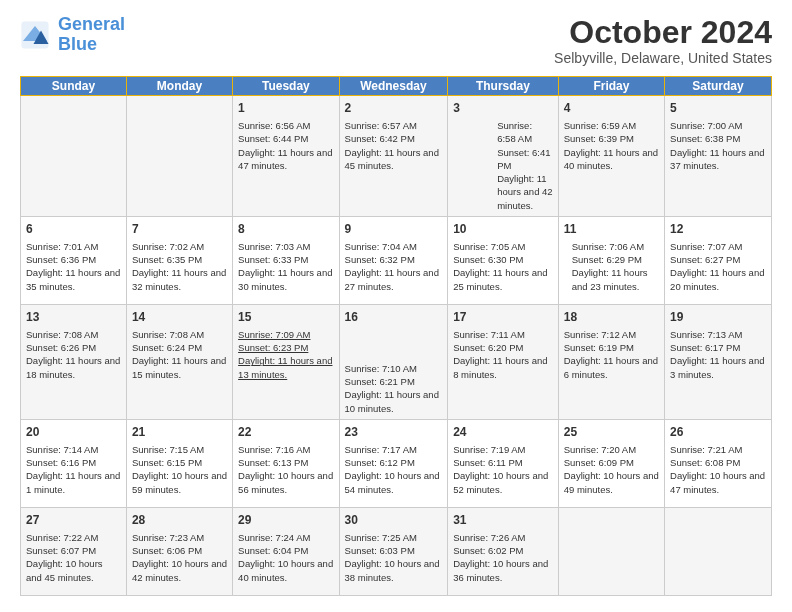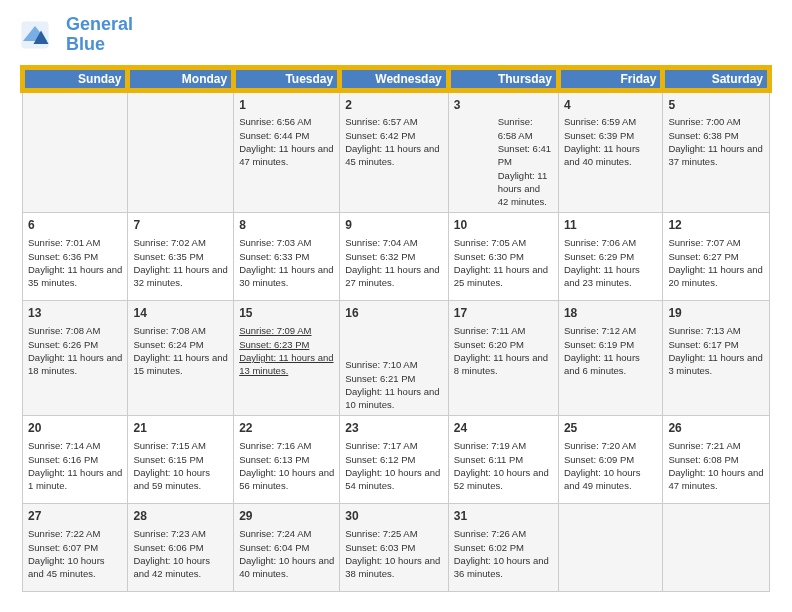--- a/index.html
+++ b/index.html
@@ -18,21 +18,21 @@
     }
     .header {
       display: flex;
       justify-content: space-between;
       align-items: flex-start;
       margin-bottom: 10px;
     }
     .logo {
       display: flex;
       align-items: center;
-      gap: 12px;
+      gap: 4px;
     }
     .logo-text {
       font-size: 18px;
       font-weight: bold;
       color: #333;
       line-height: 1.1;
     }
     .logo-text span {
       color: #4a90d9;
     }
@@ -57,24 +57,24 @@
     }
     .calendar {
       width: 100%;
       border-collapse: collapse;
       font-size: 10px;
     }
     .calendar thead th {
       background: #4a7fc1;
       color: #fff;
       padding: 2px 4px;
-      text-align: right;
+      text-align: center;
       font-size: 12px;
       font-weight: bold;
-      border: 5px solid #eab308;
+      border: 1px solid #eab308;
     }
     .calendar tbody td {
       vertical-align: top;
       padding: 4px 5px;
       border: 1px solid #ccc;
       height: 88px;
       width: 113px;
       color: #333;
       font-size: 9.5px;
       line-height: 1.4;
@@ -103,20 +103,24 @@
     <div class="logo">
       <svg class="logo-icon" viewBox="0 0 40 40">
         <rect x="2" y="2" width="36" height="36" rx="4" fill="#e8f0fa"></rect>
         <polygon points="20,8 36,28 4,28" fill="#4a90d9" opacity="0.7"></polygon>
         <polygon points="28,14 38,32 18,32" fill="#2a5fa0"></polygon>
       </svg>
       <div class="logo-text">
         <div><span>General</span></div>
         <div><span style="color:#4a90d9">Blue</span></div>
       </div>
+    </div>
+    <div class="title-block">
+      <h1>October 2024</h1>
+      <h2>Selbyville, Delaware, United States</h2>
     </div>
   </div>
 
   <table class="calendar">
     <thead>
       <tr>
         <th>Sunday</th>
         <th>Monday</th>
         <th>Tuesday</th>
         <th>Wednesday</th>
@@ -186,21 +190,21 @@
 Daylight: 11 hours and 27 minutes.</div>
           </td>
           <td>
             <span class="day-number">10</span>
             <div style="white-space: pre-line;">Sunrise: 7:05 AM
 Sunset: 6:30 PM
 Daylight: 11 hours and 25 minutes.</div>
           </td>
           <td>
             <span class="day-number">11</span>
-            <div style="white-space: pre-line;">Sunrise: 7:06 AM
+            <div style="white-space: pre-line; margin-left: 8px;">Sunrise: 7:06 AM
 Sunset: 6:29 PM
 Daylight: 11 hours and 23 minutes.</div>
           </td>
           <td>
             <span class="day-number">12</span>
             <div style="white-space: pre-line;">Sunrise: 7:07 AM
 Sunset: 6:27 PM
 Daylight: 11 hours and 20 minutes.</div>
           </td>
         </tr>

